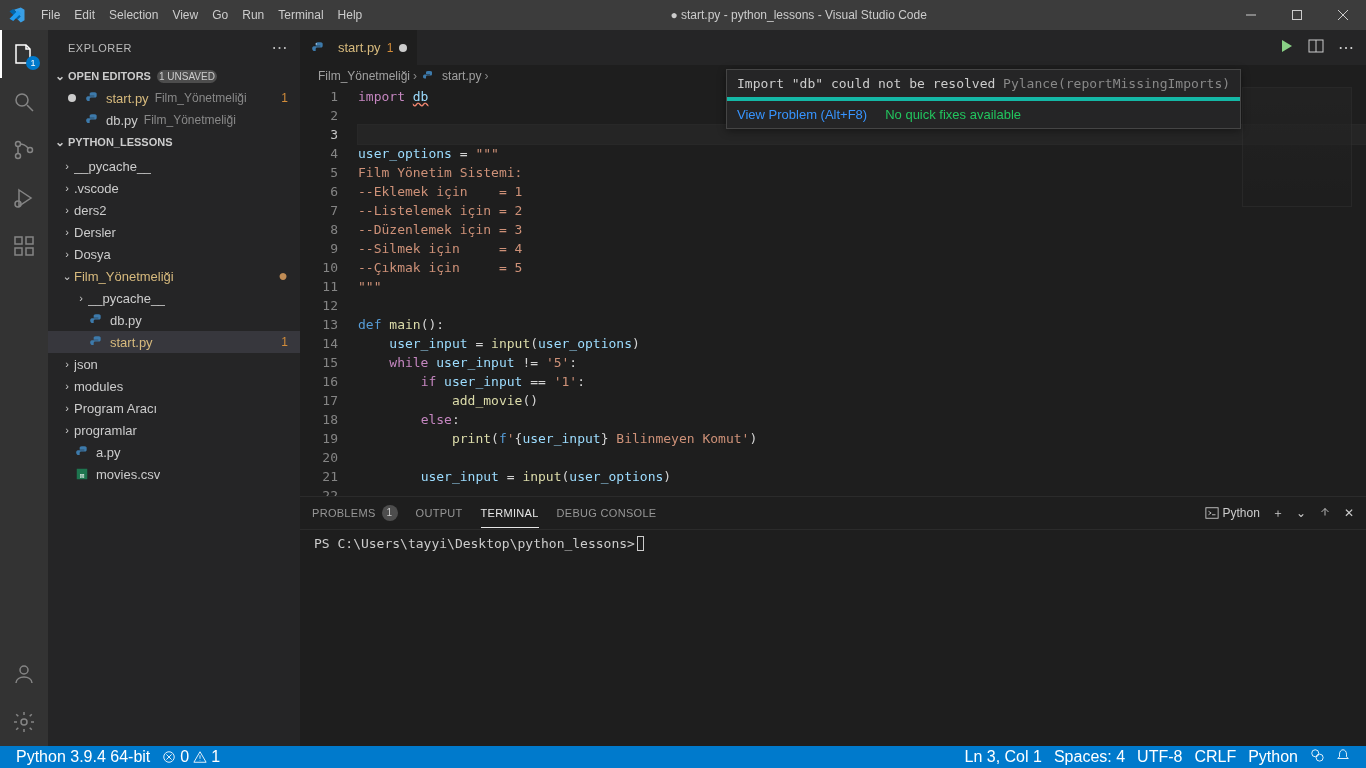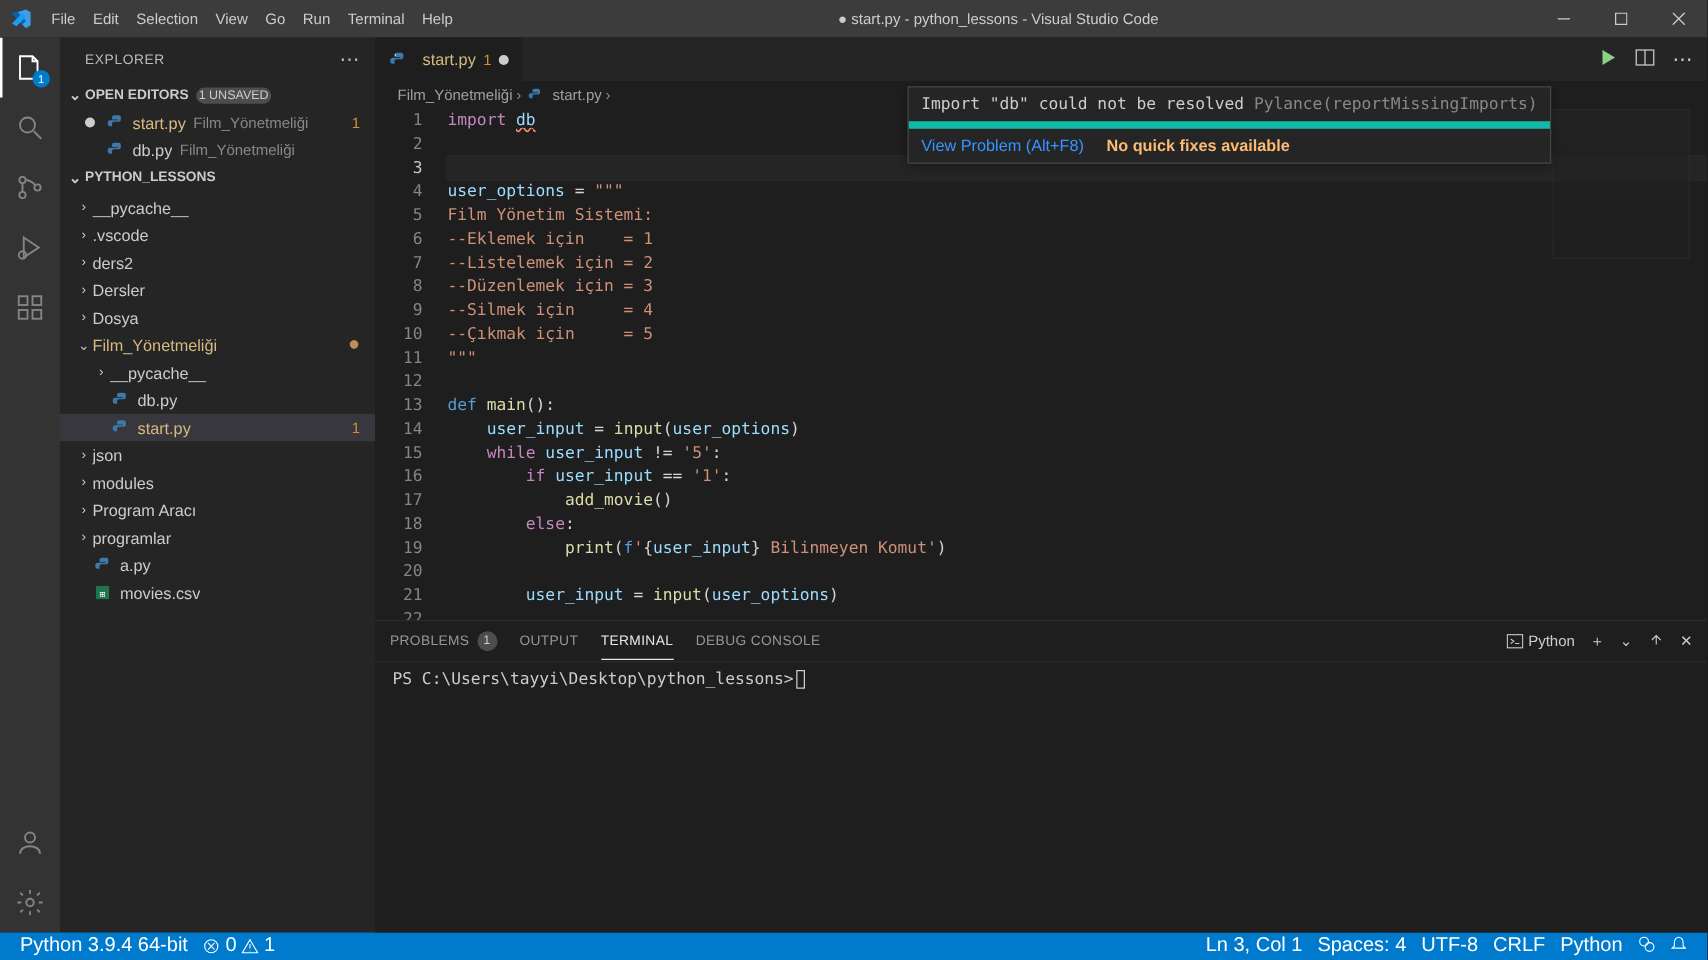--- a/index.html
+++ b/index.html
@@ -171,25 +171,25 @@
 }
 
 .hover-box {
   position: absolute; top: 39px; left: 426px;
   background: #252526; border: 1px solid #454545;
   font-family: Consolas, monospace; font-size: 13px; color: #ccc;
   z-index: 10; box-shadow: 0 2px 8px rgba(0,0,0,0.4);
 }
 .hover-box .hover-msg { padding: 6px 10px; white-space: pre; }
 .hover-box .hover-actions {
-  border-top: 6px solid #14b8a6; padding: 6px 10px; display: flex; gap: 18px;
+  border-top: 4px solid #14b8a6; padding: 6px 10px; display: flex; gap: 18px;
   font-family: "Segoe UI", sans-serif;
 }
 .hover-box .link { color: #3794ff; cursor: pointer; }
-.hover-box .muted { color: #fdba74; font-weight: bold; }
+.hover-box .muted { color: #22c55e; }
 .hover-box .muted-src { color: #888; }
 
 .minimap {
   position: absolute; right: 14px; top: 0; width: 110px; height: 120px;
   background: linear-gradient(#262626, #1e1e1e); opacity: 0.6;
   border: 1px solid #303030;
 }
 
 
 .panel {

